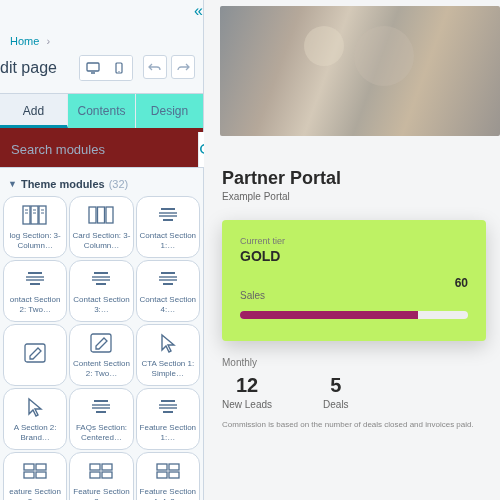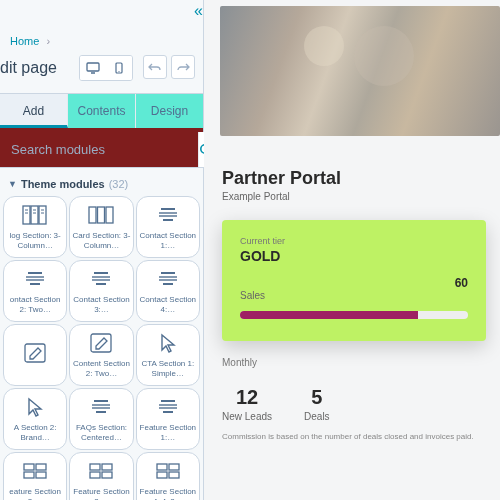--- a/index.html
+++ b/index.html
@@ -50,21 +50,21 @@
     .tier-card { margin: 4px 14px 4px 18px; background: #bef264; border-radius: 4px; box-shadow: 0 6px 20px rgba(0,0,0,0.18); padding: 16px 18px 22px; }
     .tier-label { font-size: 9px; color: #777; }
     .tier-value { font-size: 14px; font-weight: 700; color: #2a2a2a; margin-top: 2px; }
     .tier-metric { font-size: 12px; font-weight: 700; color: #2a2a2a; margin-top: 12px; text-align: right; }
     .tier-metric-label { font-size: 10px; color: #666; }
     .progress { margin-top: 10px; height: 8px; background: #eee; border-radius: 4px; overflow: hidden; }
     .progress-fill { height: 100%; background: #9e1f63; width: 78%; }
     
     .monthly-label { padding: 12px 18px 0; font-size: 10px; color: #777; }
     .summary-title { padding: 0 18px 10px; font-size: 16px; font-weight: 700; color: #2a2a2a; }
-    .stats-row { display: flex; padding: 6px 18px 10px; gap: 32px; margin-top: 12px; }
+    .stats-row { display: flex; padding: 6px 18px 10px; gap: 51px; }
     .stat { text-align: center; }
     .stat-val { font-size: 20px; font-weight: 700; color: #2a2a2a; }
     .stat-lbl { font-size: 10px; color: #666; margin-top: 2px; }
     .footnote { padding: 0 18px; font-size: 8px; color: #888; }
     
     svg { display: block; }
   </style>
 </head>
 <body>
 

